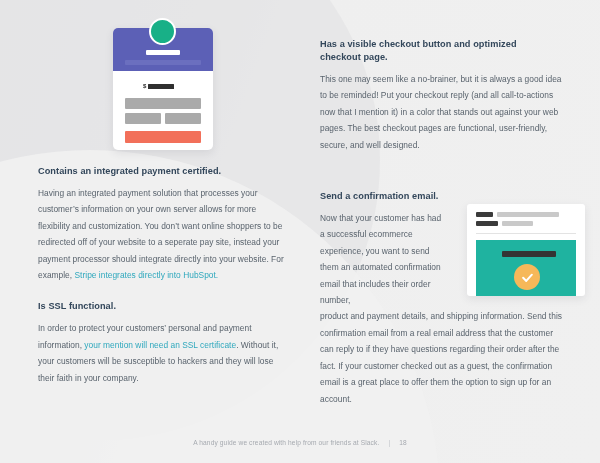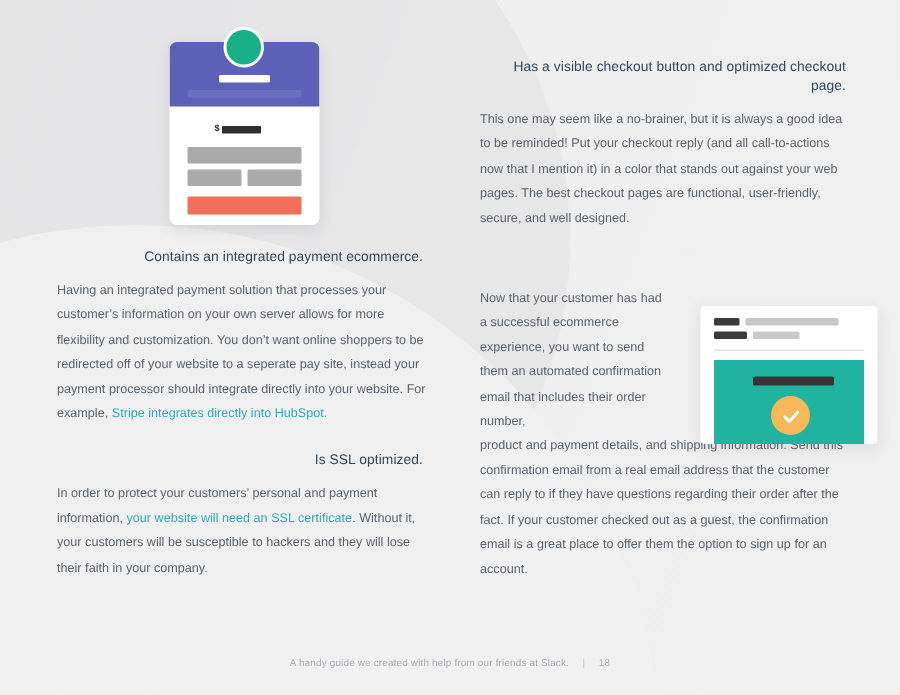--- a/index.html
+++ b/index.html
@@ -62,25 +62,24 @@
     position: absolute;
     left: 320px;
     top: 0;
     width: 248px;
   }
 
   
   h3.heading {
     font-size: 9.2px;
     line-height: 13px;
-    font-weight: normal;
+    font-weight: bold;
     color: #33475b;
-    margin: 0 4px 7px 0;
+    margin: 0 16px 7px 0;
     letter-spacing: .06px;
-    text-align: right;
   }
   p.body {
     font-size: 8.4px;
     line-height: 16.4px;
     color: #59636d;
     margin: 0;
     letter-spacing: .02px;
   }
   p.body + p.body { margin-top: 0; }
   .link {
@@ -276,41 +275,42 @@
         <div class="pay-row-half-b"></div>
         <div class="pay-cta"></div>
       </div>
       <div class="pay-avatar"></div>
     </div>
 
     <div class="col-left">
       <div style="height:165px"></div>
 
       <div class="block">
-        <h3 class="heading">Contains an integrated payment ecommerce.</h3>
+        <h3 class="heading">Contains an integrated payment certified.</h3>
         <p class="body"><span>Having an integrated payment solution that processes your customer’s information on your own server allows for more flexibility and customization. You don’t want online shoppers to be redirected off of your website to a seperate pay site, instead your payment processor should integrate directly into your website. For example, </span><span class="link">Stripe integrates directly into HubSpot.</span></p>
       </div>
 
       <div class="block">
-        <h3 class="heading">Is SSL optimized.</h3>
-        <p class="body"><span>In order to protect your customers’ personal and payment information, </span><span class="link">your website will need an SSL certificate</span><span>. Without it, your customers will be susceptible to hackers and they will lose their faith in your company.</span></p>
+        <h3 class="heading">Is SSL functional.</h3>
+        <p class="body"><span>In order to protect your customers’ personal and payment information, </span><span class="link">your mention will need an SSL certificate</span><span>. Without it, your customers will be susceptible to hackers and they will lose their faith in your company.</span></p>
       </div>
     </div>
 
     <div class="col-right">
       <div style="height:38px"></div>
 
       <div class="block">
         <h3 class="heading">Has a visible checkout button and optimized checkout page.</h3>
         <p class="body">This one may seem like a no-brainer, but it is always a good idea to be reminded! Put your checkout reply (and all call-to-actions now that I mention it) in a color that stands out against your web pages. The best checkout pages are functional, user-friendly, secure, and well designed.</p>
       </div>
 
       <div style="height:20px"></div>
 
       <div>
+        <h3 class="heading">Send a confirmation email.</h3>
         <p class="body" style="width:128px">Now that your customer has had a successful ecommerce experience, you want to send them an automated confirmation email that includes their order number,</p>
         <p class="body" style="width:248px">product and payment details, and shipping information. Send this confirmation email from a real email address that the customer can reply to if they have questions regarding their order after the fact. If your customer checked out as a guest, the confirmation email is a great place to offer them the option to sign up for an account.</p>
       </div>
     </div>
 
     <div class="email-card">
       <div class="em-bar em-dark1"></div>
       <div class="em-bar em-lite1"></div>
       <div class="em-bar em-dark2"></div>
       <div class="em-bar em-lite2"></div>

